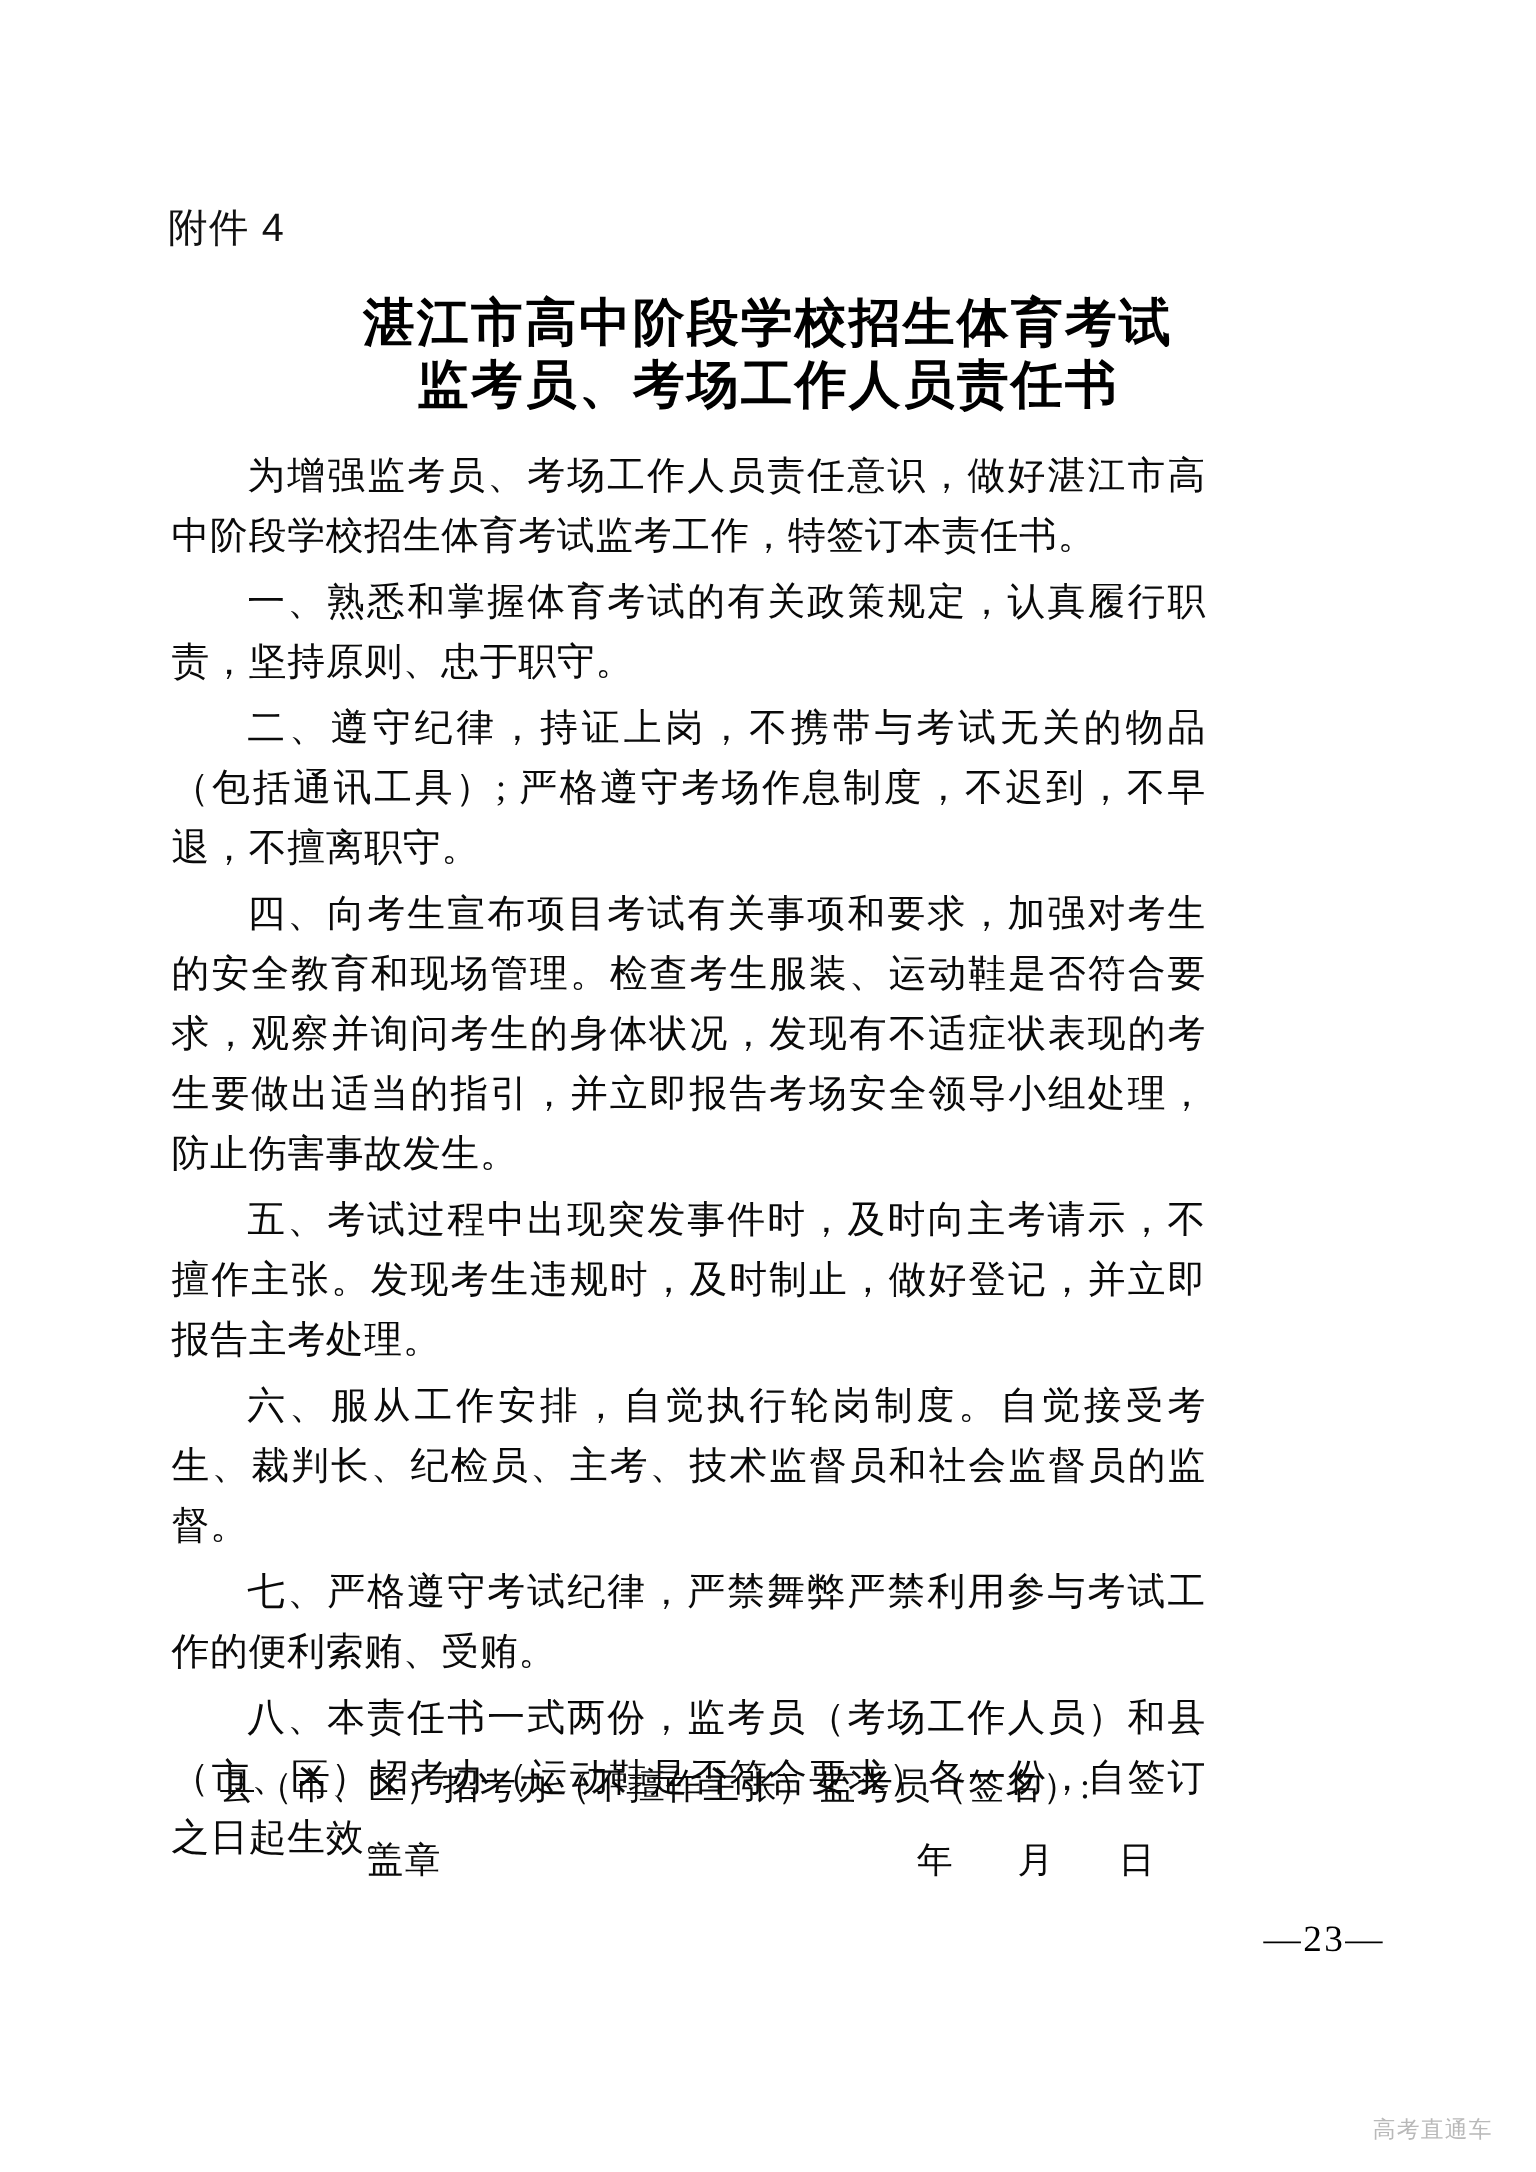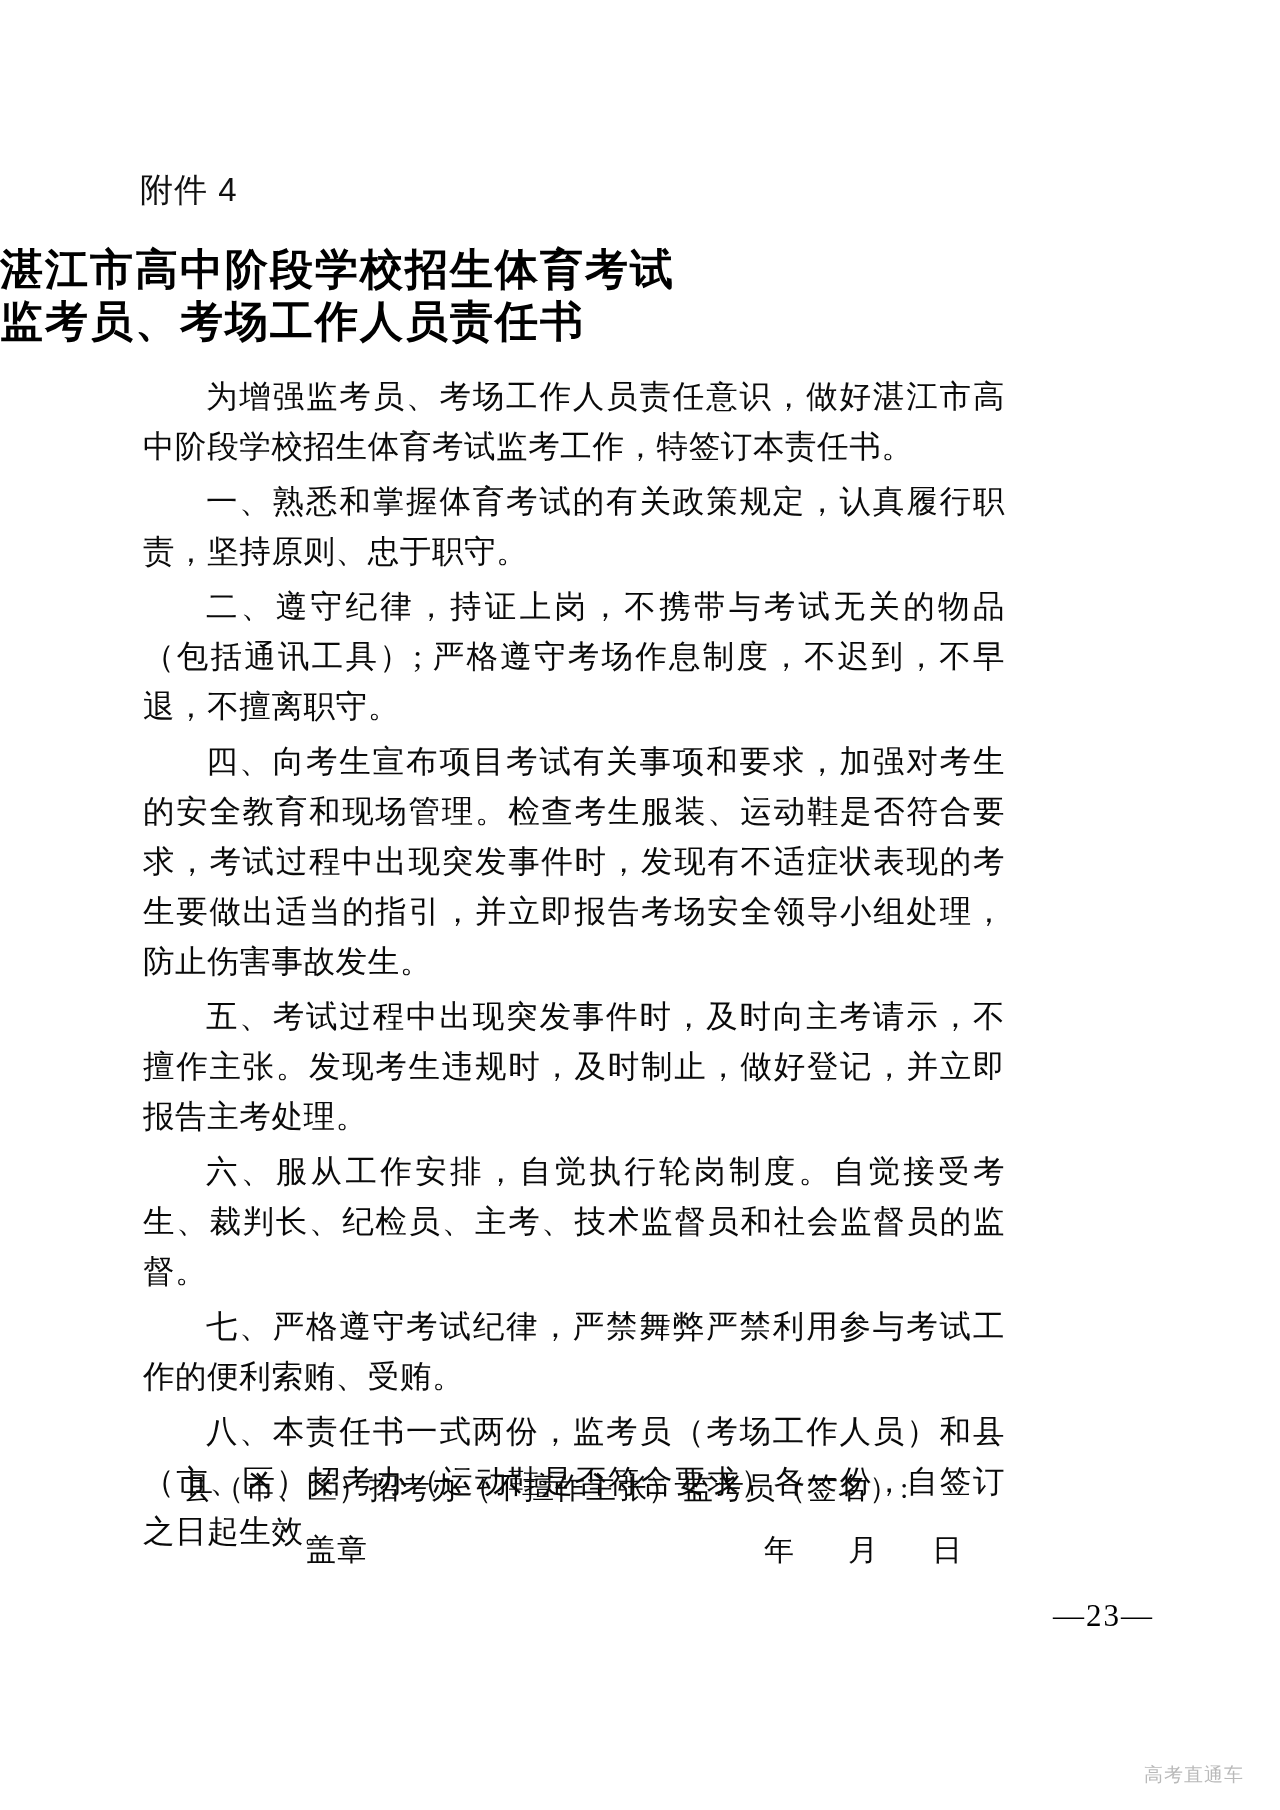--- a/index.html
+++ b/index.html
@@ -34,21 +34,21 @@
     color: #111;
     white-space: nowrap;
   }
 
   
   .doc-title {
     position: absolute;
     left: 0;
     top: 244px;
     width: 1280px;
-    text-align: left;
+    text-align: center;
   }
   .doc-title .tline {
     font-family: "Liberation Serif", "DejaVu Serif", serif;
     font-weight: bold;
     font-size: 43px;
     line-height: 52px;
     letter-spacing: 2px;
     color: #000;
     white-space: nowrap;
   }
@@ -147,21 +147,21 @@
 
   <div class="doc-title">
     <div class="tline">湛江市高中阶段学校招生体育考试</div>
     <div class="tline">监考员、考场工作人员责任书</div>
   </div>
 
   <div class="body-block">
     <p class="para">为增强监考员、考场工作人员责任意识，做好湛江市高中阶段学校招生体育考试监考工作，特签订本责任书。</p>
     <p class="para">一、熟悉和掌握体育考试的有关政策规定，认真履行职责，坚持原则、忠于职守。</p>
     <p class="para">二、遵守纪律，持证上岗，不携带与考试无关的物品（包括通讯工具）; 严格遵守考场作息制度，不迟到，不早退，不擅离职守。</p>
-    <p class="para">四、向考生宣布项目考试有关事项和要求，加强对考生的安全教育和现场管理。检查考生服装、运动鞋是否符合要求，考试过程中出现突发事件时，发现有不适症状表现的考生要做出适当的指引，并立即报告考场安全领导小组处理，防止伤害事故发生。</p>
+    <p class="para">四、向考生宣布项目考试有关事项和要求，加强对考生的安全教育和现场管理。检查考生服装、运动鞋是否符合要求，观察并询问考生的身体状况，发现有不适症状表现的考生要做出适当的指引，并立即报告考场安全领导小组处理，防止伤害事故发生。</p>
     <p class="para">五、考试过程中出现突发事件时，及时向主考请示，不擅作主张。发现考生违规时，及时制止，做好登记，并立即报告主考处理。</p>
     <p class="para">六、服从工作安排，自觉执行轮岗制度。自觉接受考生、裁判长、纪检员、主考、技术监督员和社会监督员的监督。</p>
     <p class="para">七、严格遵守考试纪律，严禁舞弊严禁利用参与考试工作的便利索贿、受贿。</p>
     <p class="para">八、本责任书一式两份，监考员（考场工作人员）和县（市、区）招考办（运动鞋是否符合要求）各一份，自签订之日起生效。</p>
   </div>
 
   <div class="sign-block">
     <div class="sign-row">
       <span class="sign-left">县（市、区）招考办（不擅作主张）</span>
       <span class="sign-right">监考员（签名）:</span>

